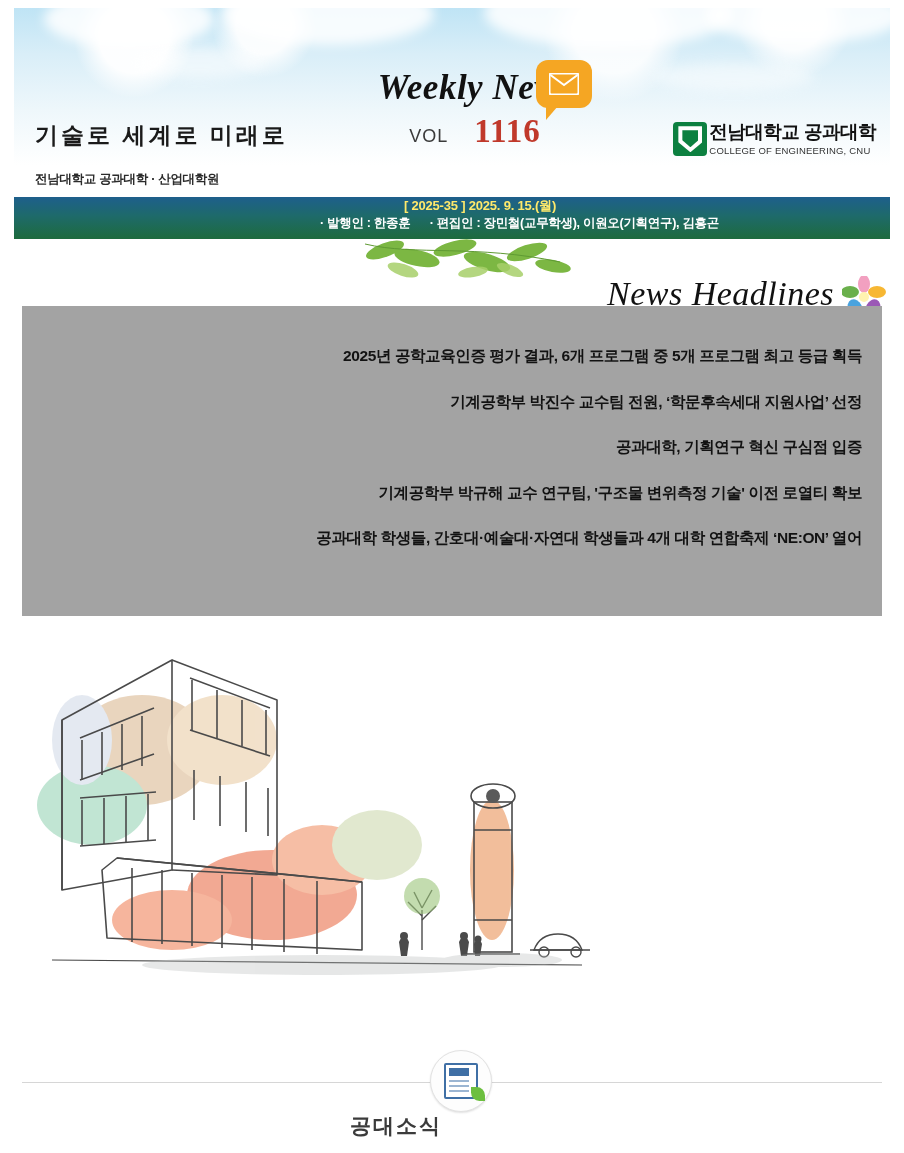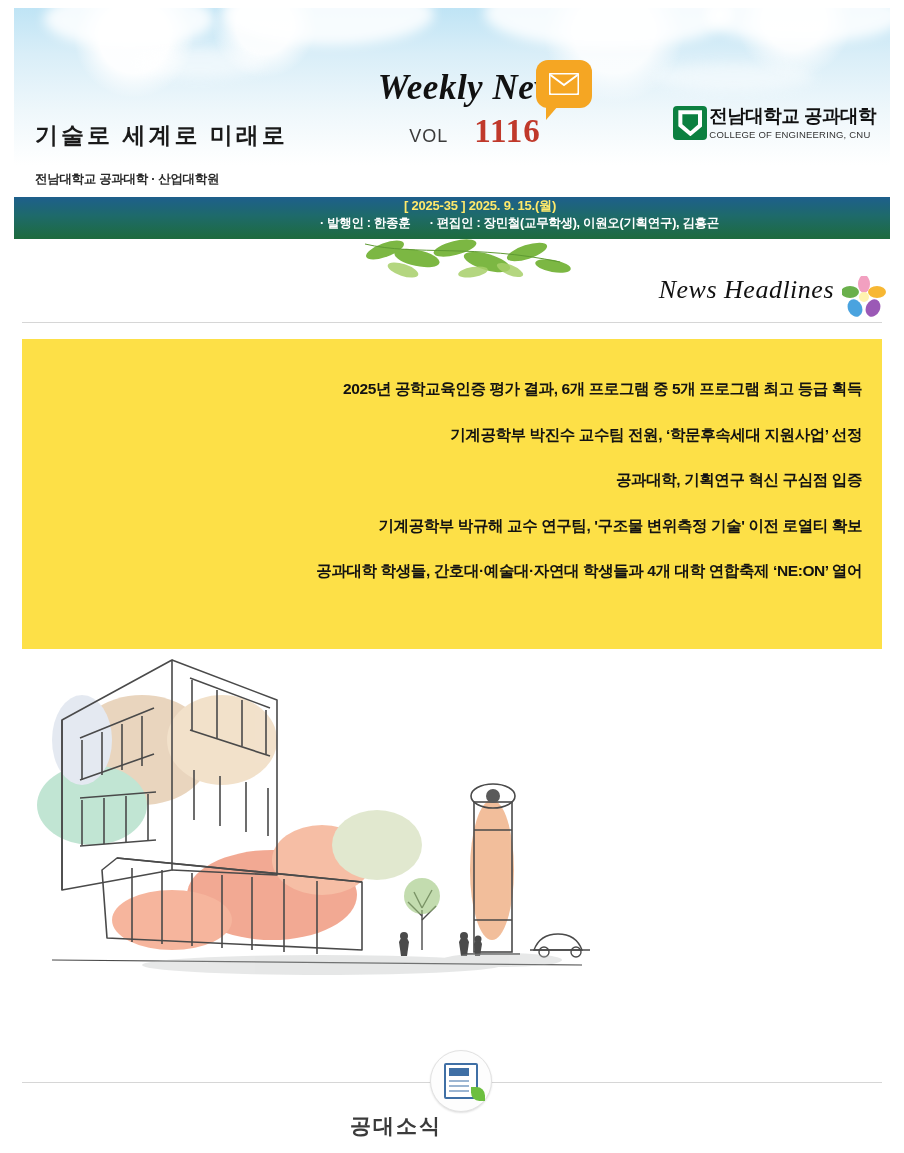--- a/index.html
+++ b/index.html
@@ -117,21 +117,21 @@
     left: 10px; bottom: -12px;
     border-width: 14px 12px 0 0;
     border-style: solid;
     border-color: #f5a623 transparent transparent transparent;
   }
   .mail-bubble svg { position: absolute; left: 13px; top: 13px; }
 
   
   .uni {
     position: absolute;
-    right: 28px; top: 106px;
+    right: 28px; top: 122px;
     display: flex;
     align-items: center;
     gap: 2px;
   }
   .uni-emblem {
     width: 34px; height: 34px;
     background: #0c8040;
     border-radius: 4px;
     position: relative;
     flex: none;
@@ -204,44 +204,44 @@
     height: 46px;
     pointer-events: none;
   }
 
   
   .headline-title {
     position: absolute;
     right: 70px; top: 275px;
     font-family: "Liberation Serif", serif;
     font-style: italic;
-    font-size: 26px;
+    font-size: 34px;
     color: #111;
     letter-spacing: 0.5px;
   }
   .flower {
     position: absolute;
     right: 18px; top: 276px;
     width: 44px; height: 42px;
   }
 
   .hr-top {
     position: absolute;
     left: 22px; top: 322px;
     width: 860px;
     height: 1px;
     background: #d6d6d6;
   }
 
   .headline-box {
     position: absolute;
-    left: 22px; top: 339px;
+    left: 22px; top: 306px;
     width: 860px;
     height: 310px;
-    background: #fde047;
+    background: #a3a3a3;
   }
   .headline-list {
     position: absolute;
     right: 20px; top: 42px;
     text-align: right;
   }
   .headline-item {
     font-size: 15.5px;
     font-weight: bold;
     color: #121212;

